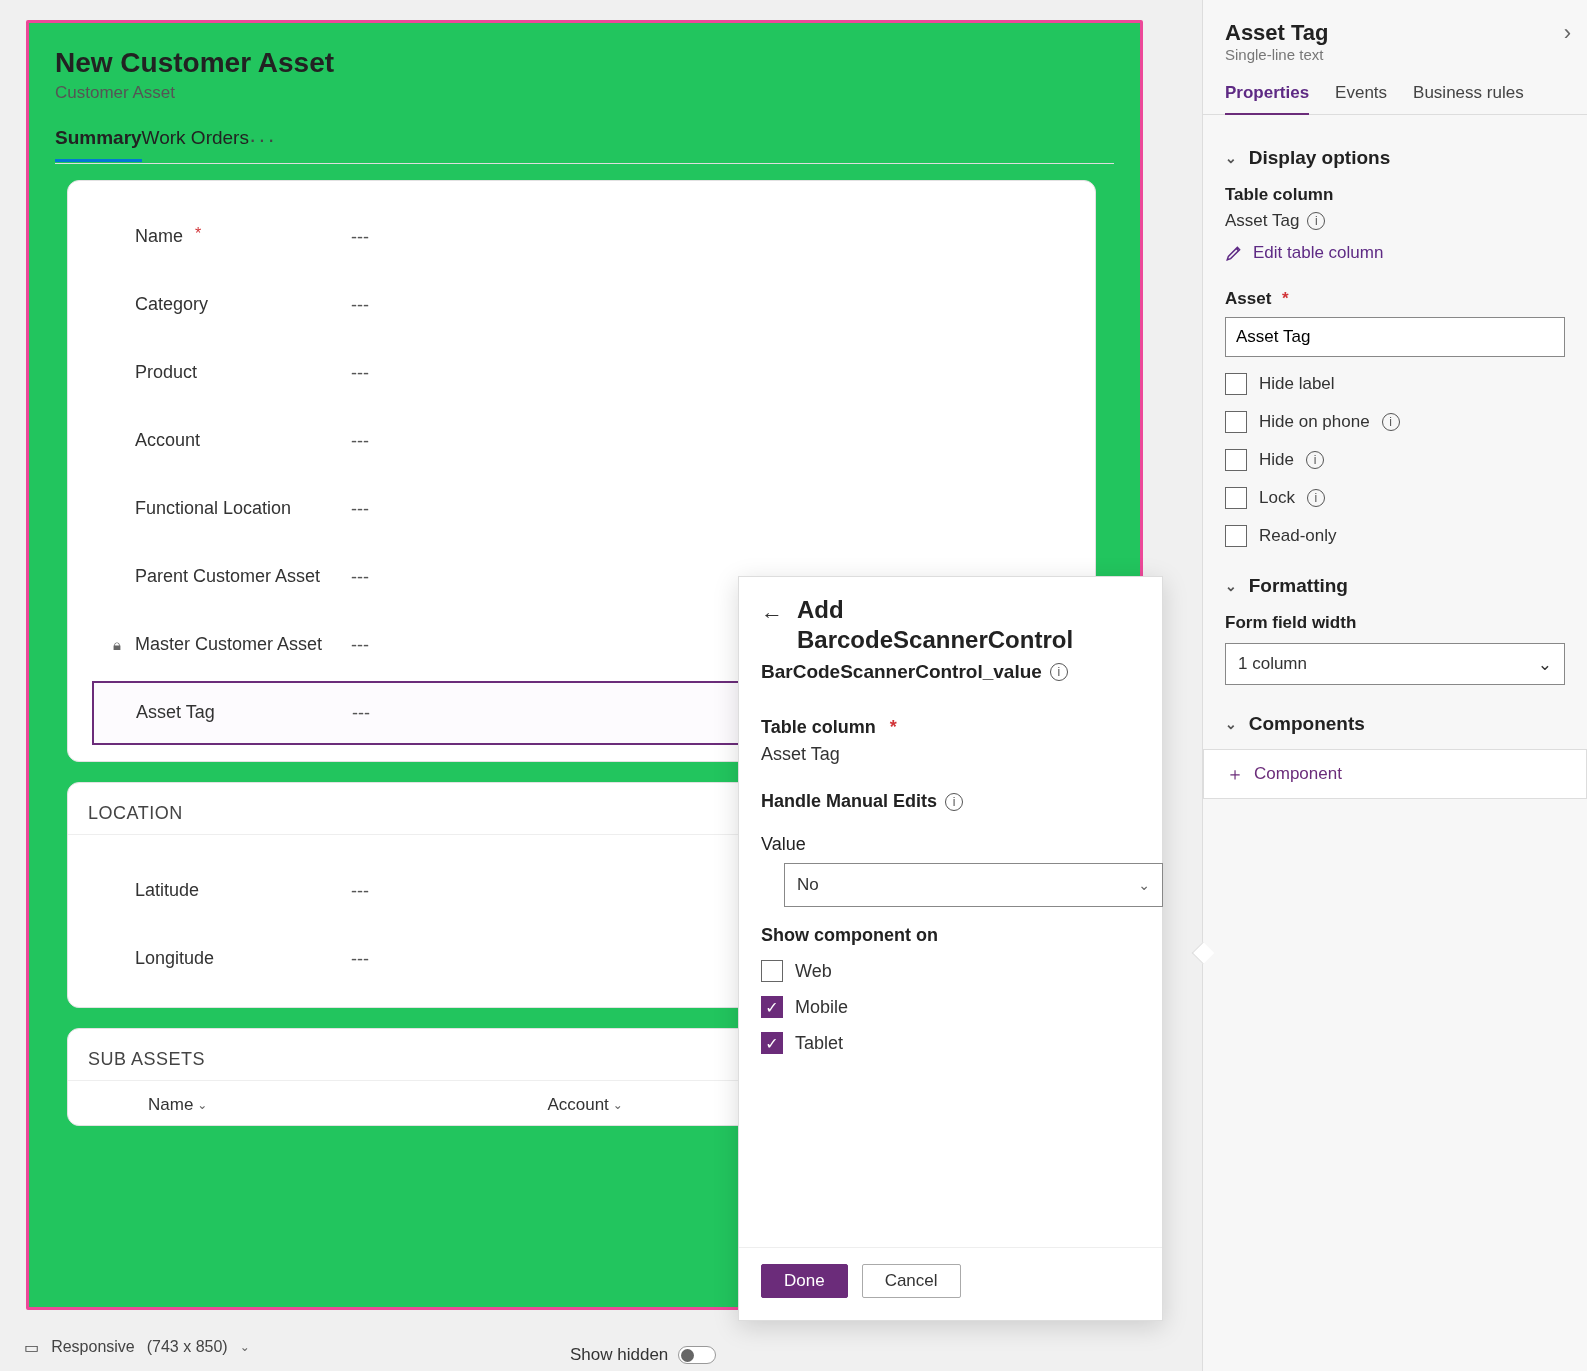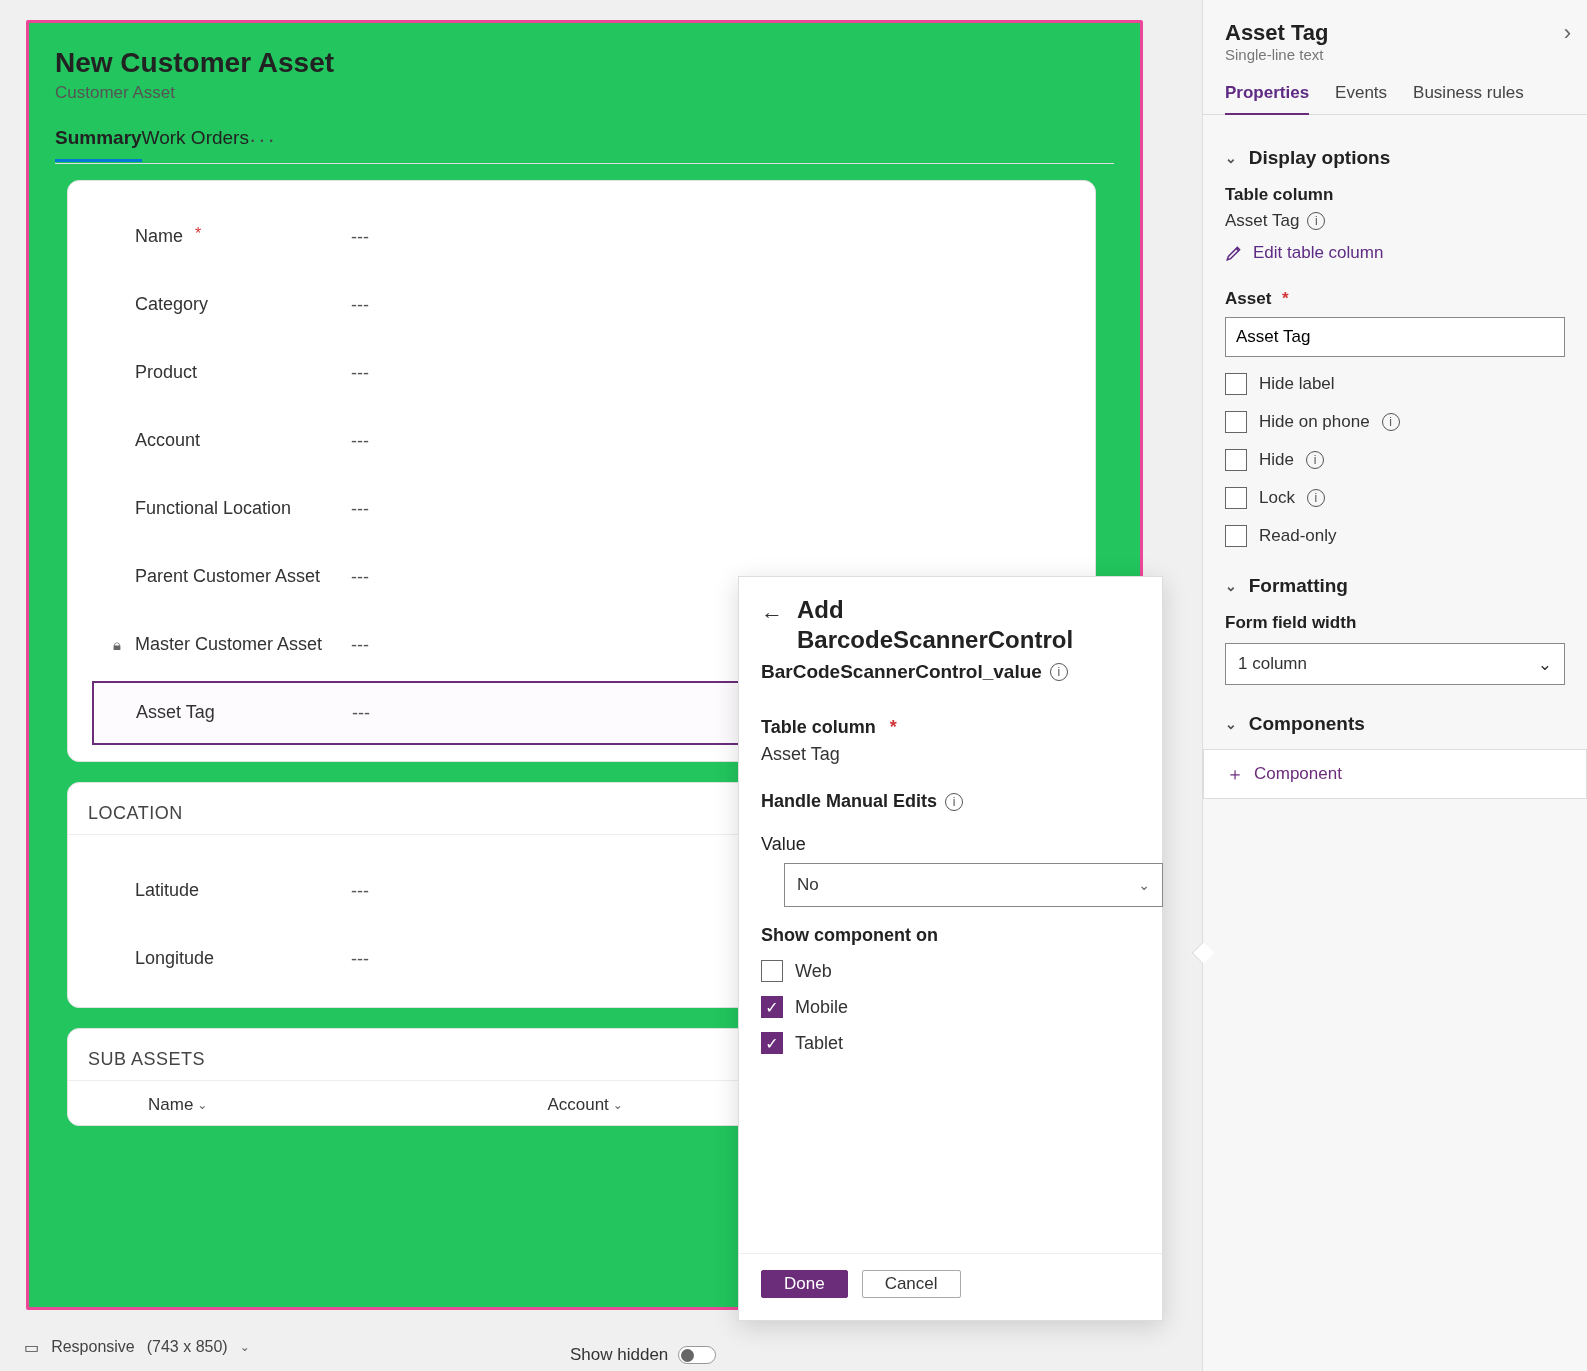--- a/index.html
+++ b/index.html
@@ -62,21 +62,21 @@
   .flyout-body { padding: 6px 22px; flex:1; }
   .fgroup { margin-top: 14px; }
   .flabel { font-size: 18px; font-weight: 600; color: #222; display:flex; align-items:center; gap:8px;}
   .ftext { font-size: 18px; color: #333; margin-top: 6px; }
   .select { margin-top:8px; width: 100%; height: 44px; border: 1px solid #888; background:#fff; display:flex; align-items:center; justify-content:space-between; padding: 0 12px; font-size:17px; color:#333; cursor:pointer;margin-left:23px;}
   .select .caret { font-size: 14px; color:#666; }
   .chk-row { display:flex; align-items:center; gap:12px; margin-top:14px; font-size:18px; color:#333; }
   .chkbox { width:22px; height:22px; border:1px solid #666; background:#fff; display:inline-flex; align-items:center; justify-content:center; }
   .chkbox.checked { background:#6b2c7a; border-color:#6b2c7a; color:#fff; font-size:16px; }
   .flyout-actions { padding: 16px 22px 22px 22px; display:flex; gap:14px; border-top:1px solid #eee;}
-  .btn { height:28px; padding:0 22px; font-size:17px; border-radius:2px; cursor:pointer; }
+  .btn { height:34px; padding:0 22px; font-size:17px; border-radius:2px; cursor:pointer; }
   .btn-primary { background:#6b2c7a; color:#fff; border:1px solid #6b2c7a; }
   .btn-secondary { background:#fff; color:#333; border:1px solid #aaa; }
 
   
   .right-panel {
     position: absolute; right: 0; top: 0; width: 385px; height: 1371px;
     background: #f7f7f7; border-left: 1px solid #ddd;
   }
   .rp-head { padding: 20px 16px 6px 22px; display:flex; justify-content:space-between; align-items:flex-start;}
   .rp-title { font-size: 22px; font-weight: 600; color: #222; }

